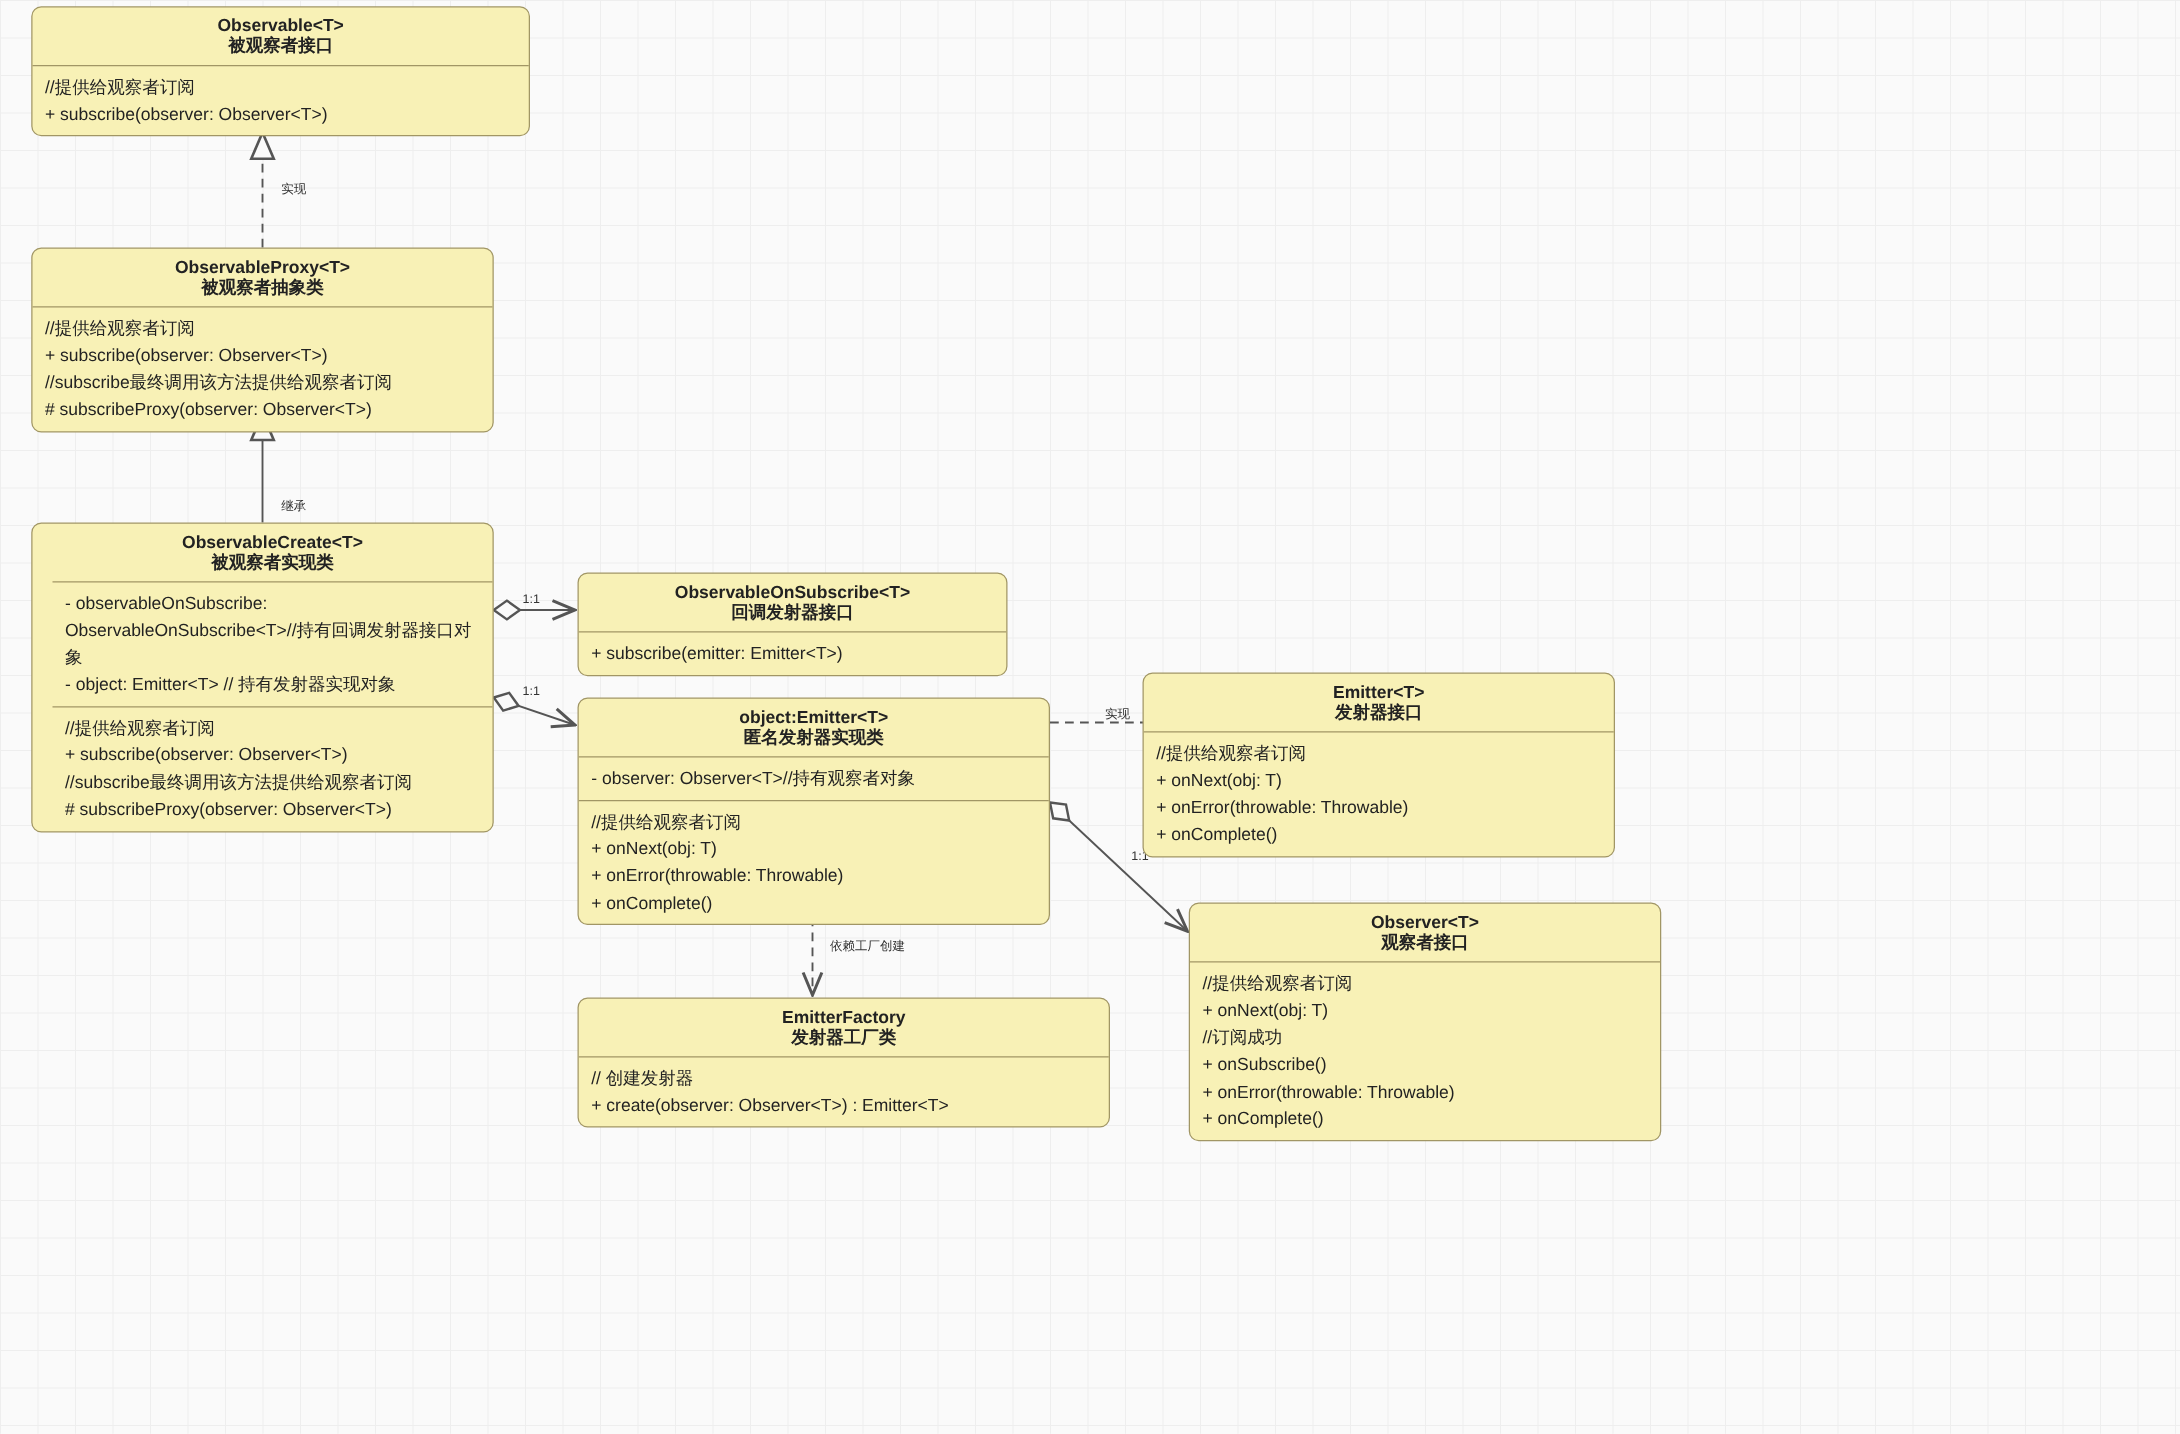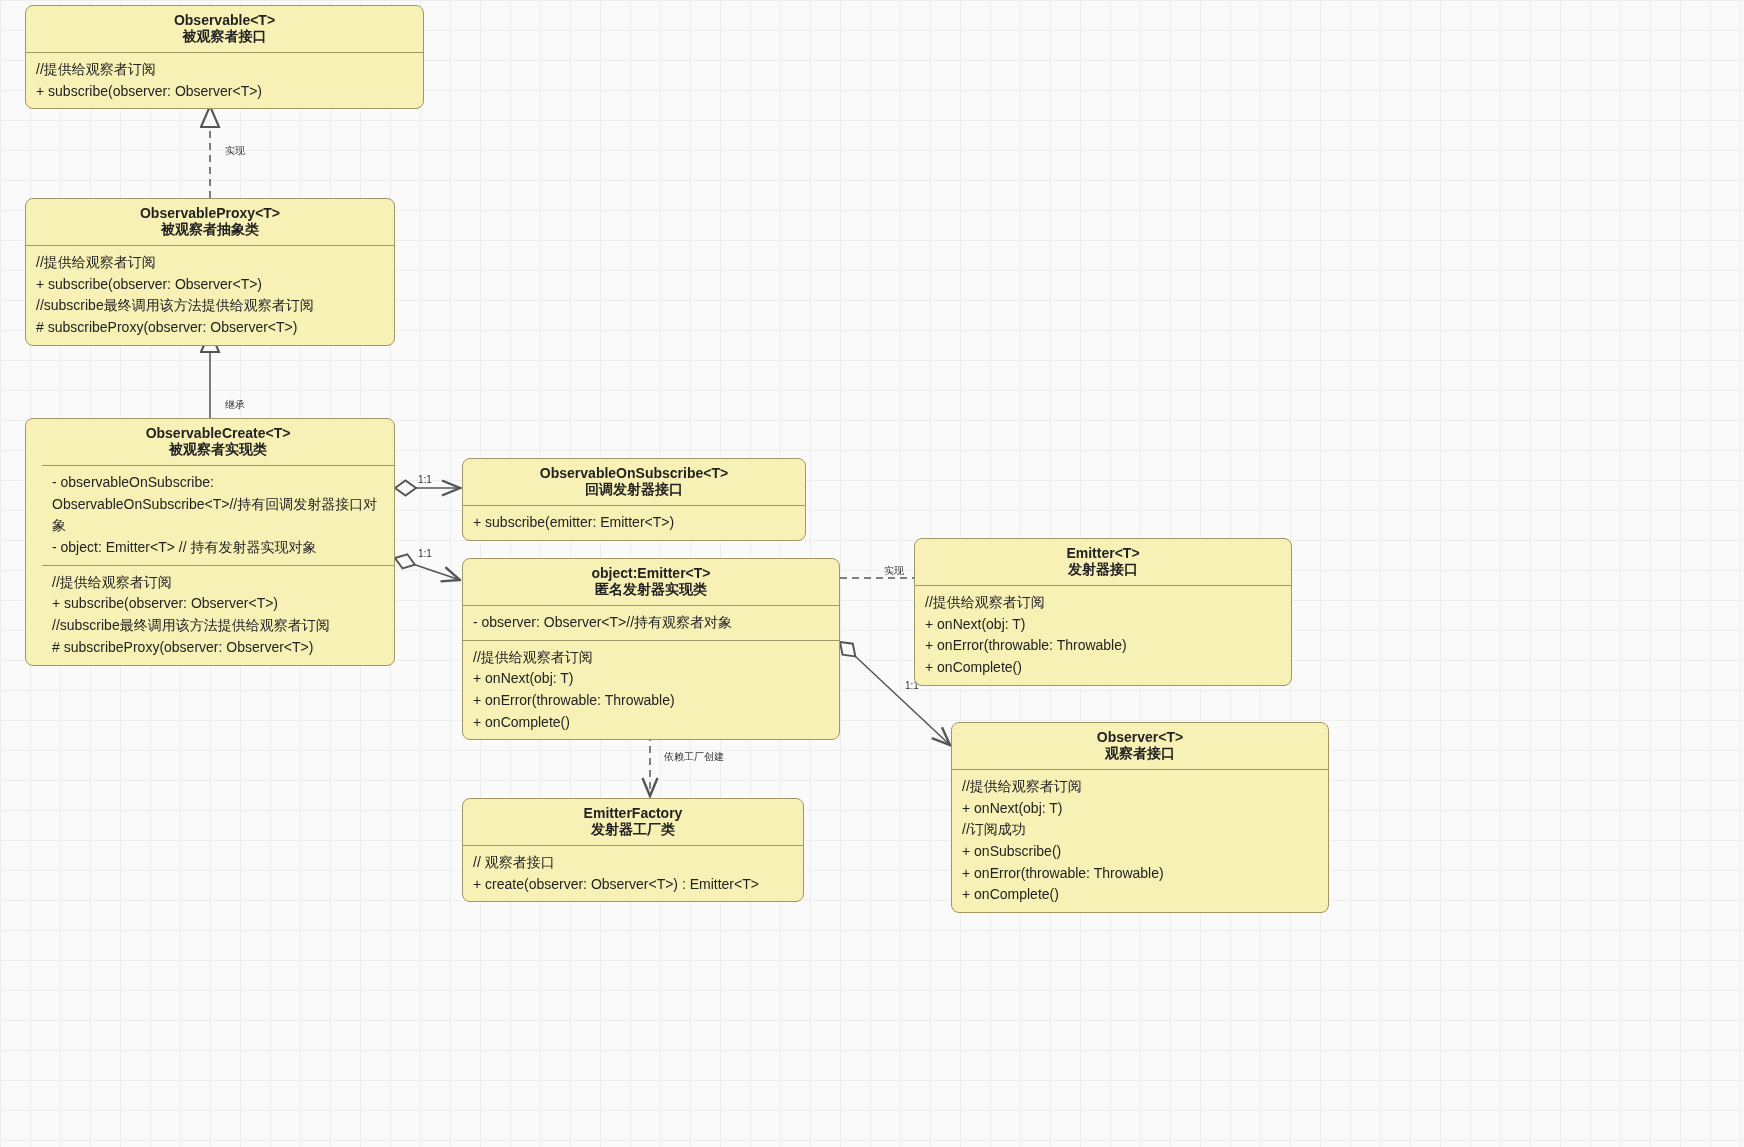--- a/index.html
+++ b/index.html
@@ -180,24 +180,24 @@
     <div class="uml-section">
       <div class="row">//提供给观察者订阅</div>
       <div class="row">+ onNext(obj: T)</div>
       <div class="row">//订阅成功</div>
       <div class="row">+ onSubscribe()</div>
       <div class="row">+ onError(throwable: Throwable)</div>
       <div class="row">+ onComplete()</div>
     </div>
   </div>
 
-  <div class="uml" style="left:462px; top:798px; width:342px;">
+  <div class="uml" style="left:462px; top:798px; width:426px;">
     <div class="uml-title">
       <div class="cls">EmitterFactory</div>
       <div class="sub">发射器工厂类</div>
     </div>
     <div class="uml-section">
-      <div class="row">// 观察者接口</div>
+      <div class="row">// 创建发射器</div>
       <div class="row">+ create(observer: Observer&lt;T&gt;) : Emitter&lt;T&gt;</div>
     </div>
   </div>
 
 </div>
 
 </body></html>

